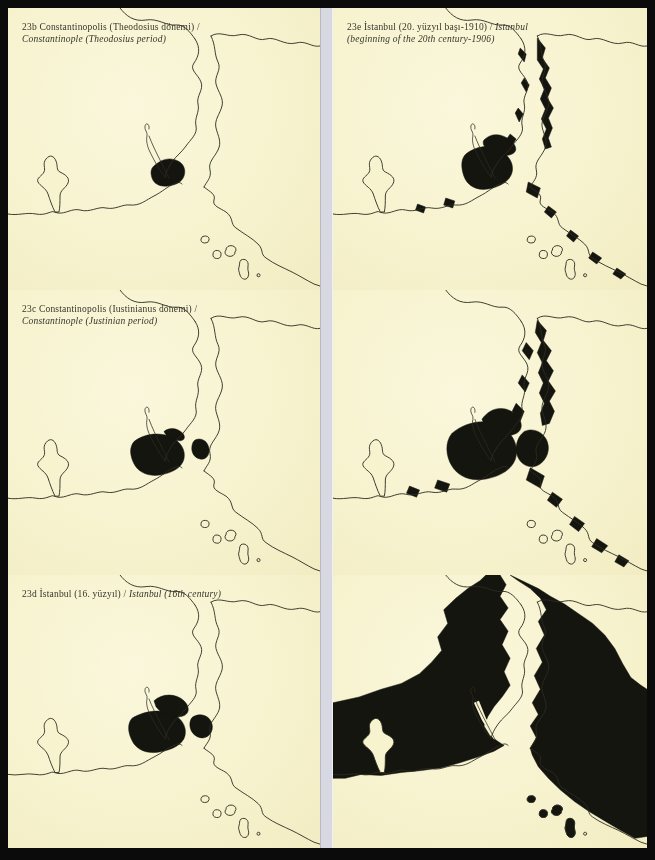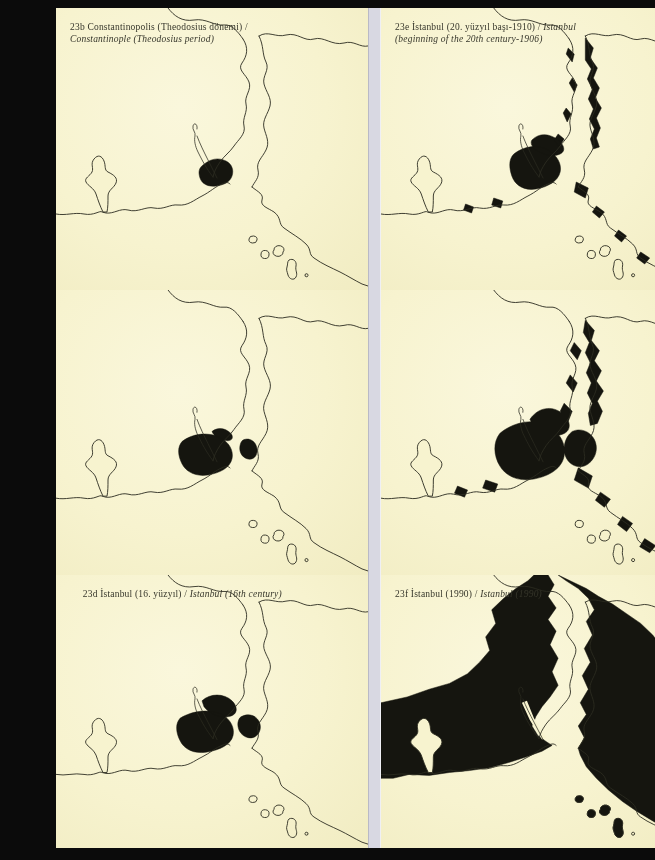--- a/index.html
+++ b/index.html
@@ -12,21 +12,20 @@
   }
   .page-frame{
     position:absolute;inset:0;
     background:#0b0b0b;
     display:grid;
     grid-template-columns:312px 13px 314px;
     grid-template-rows:282px 285px 273px;
     row-gap:0;
     padding:8px 8px 9px 8px;
     box-sizing:border-box;
-    margin-left:48px;
   }
   .divider{
     grid-column:2;
     grid-row:1 / span 3;
     background:#d8d8e2;
     border-left:1px solid #b9b9c6;
     border-right:1px solid #efeff4;
   }
   .panel{
     position:relative;
@@ -94,20 +93,24 @@
       <path class="coast" d="M203,28 C208,38 206,46 210,54 C214,62 206,68 208,76 C210,84 216,90 214,98 C212,106 206,112 208,120 C210,128 214,134 210,142 C206,150 200,154 202,162 C204,170 198,174 196,179"></path>
       <path class="coast" d="M196,179 C202,184 208,186 206,192 C204,198 212,200 218,204 C226,210 222,216 228,220 C236,226 244,230 250,236 C256,242 252,246 258,250 C266,256 276,260 284,264 C292,268 298,272 306,276 L312,278"></path>
       <path class="lake" d="M47,204 C44,198 42,192 40,186 C38,180 32,178 30,174 C28,170 34,168 36,164 C38,160 34,156 38,151 C42,146 46,148 48,153 C50,158 48,162 52,164 C58,167 62,170 60,175 C58,180 52,182 52,188 C52,194 52,199 51,204 Z"></path>
       <path class="islands" d="M193,231 a4,3.5 0 1 0 8,1 a4,3.5 0 1 0 -8,-1 Z M205,246 a4,4 0 1 0 8,1 a4,4 0 1 0 -8,-1 Z M218,242 a5,4 0 1 0 9,2 a5,4 0 1 0 -9,-2 Z M233,252 c4,-2 8,1 7,6 c-1,5 2,7 0,11 c-2,4 -7,2 -8,-2 c-1,-4 -2,-5 -1,-8 c1,-3 0,-5 2,-7 Z M249,267 a1.5,1.5 0 1 0 3,0.5 a1.5,1.5 0 1 0 -3,-0.5 Z"></path>
     </svg>
   </div>
 
   <div class="divider"></div>
 
   <div class="panel" style="grid-column:1;grid-row:2;">
+    <div class="map-label">
+      <span class="tr">23c Constantinopolis (Iustinianus dönemi) /</span>
+      <span class="en">Constantinople (Justinian period)</span>
+    </div>
     <svg viewBox="0 0 312 282" preserveAspectRatio="none">
       <path class="urban" d="M126,150 C136,142 152,140 164,146 C172,150 178,158 176,167 C174,176 164,181 152,183 C140,185 130,180 126,172 C122,164 121,156 126,150 Z M156,140 C162,135 170,137 175,142 C178,146 176,150 170,149 C164,148 158,145 156,140 Z M188,148 C194,146 200,150 201,157 C202,164 197,169 191,167 C185,165 183,159 184,154 C185,150 186,149 188,148 Z"></path>
       <path class="water" d=""></path>
       <path class="coast" d="M112,0 C118,8 126,14 138,12 C150,10 158,18 168,17 C176,16 182,24 187,31"></path>
       <path class="coast" d="M187,31 C193,40 191,48 186,55 C181,62 190,66 193,74 C196,82 188,88 190,96 C192,104 186,110 188,118 C190,126 182,132 178,138 C174,144 168,148 164,154 C160,160 158,164 157,169"></path>
       <path class="coast thin" d="M157,169 C150,160 146,152 142,144 C139,138 138,132 139,128 C140,124 136,122 137,118 C138,114 142,116 141,121 M141,128 C144,136 148,144 152,152 C155,158 158,164 161,170"></path>
       <path class="coast" d="M0,206 C10,208 18,204 28,206 C38,208 44,202 46,204 L50,205 C58,206 64,200 72,202 C82,205 90,198 98,200 C108,202 114,196 122,197 C132,198 138,192 146,188 C154,184 160,178 166,176 C170,174 172,174 174,176"></path>
       <path class="coast" d="M203,28 C212,22 220,30 230,27 C242,24 248,34 258,31 C268,28 276,38 288,35 C298,32 304,40 312,38"></path>
       <path class="coast" d="M203,28 C208,38 206,46 210,54 C214,62 206,68 208,76 C210,84 216,90 214,98 C212,106 206,112 208,120 C210,128 214,134 210,142 C206,150 200,154 202,162 C204,170 198,174 196,179"></path>
       <path class="coast" d="M196,179 C202,184 208,186 206,192 C204,198 212,200 218,204 C226,210 222,216 228,220 C236,226 244,230 250,236 C256,242 252,246 258,250 C266,256 276,260 284,264 C292,268 298,272 306,276 L312,278"></path>
@@ -125,45 +128,41 @@
       <path class="coast thin" d="M157,169 C150,160 146,152 142,144 C139,138 138,132 139,128 C140,124 136,122 137,118 C138,114 142,116 141,121 M141,128 C144,136 148,144 152,152 C155,158 158,164 161,170"></path>
       <path class="coast" d="M0,206 C10,208 18,204 28,206 C38,208 44,202 46,204 L50,205 C58,206 64,200 72,202 C82,205 90,198 98,200 C108,202 114,196 122,197 C132,198 138,192 146,188 C154,184 160,178 166,176 C170,174 172,174 174,176"></path>
       <path class="coast" d="M203,28 C212,22 220,30 230,27 C242,24 248,34 258,31 C268,28 276,38 288,35 C298,32 304,40 312,38"></path>
       <path class="coast" d="M203,28 C208,38 206,46 210,54 C214,62 206,68 208,76 C210,84 216,90 214,98 C212,106 206,112 208,120 C210,128 214,134 210,142 C206,150 200,154 202,162 C204,170 198,174 196,179"></path>
       <path class="coast" d="M196,179 C202,184 208,186 206,192 C204,198 212,200 218,204 C226,210 222,216 228,220 C236,226 244,230 250,236 C256,242 252,246 258,250 C266,256 276,260 284,264 C292,268 298,272 306,276 L312,278"></path>
       <path class="lake" d="M47,204 C44,198 42,192 40,186 C38,180 32,178 30,174 C28,170 34,168 36,164 C38,160 34,156 38,151 C42,146 46,148 48,153 C50,158 48,162 52,164 C58,167 62,170 60,175 C58,180 52,182 52,188 C52,194 52,199 51,204 Z"></path>
       <path class="islands" d="M193,231 a4,3.5 0 1 0 8,1 a4,3.5 0 1 0 -8,-1 Z M205,246 a4,4 0 1 0 8,1 a4,4 0 1 0 -8,-1 Z M218,242 a5,4 0 1 0 9,2 a5,4 0 1 0 -9,-2 Z M233,252 c4,-2 8,1 7,6 c-1,5 2,7 0,11 c-2,4 -7,2 -8,-2 c-1,-4 -2,-5 -1,-8 c1,-3 0,-5 2,-7 Z M249,267 a1.5,1.5 0 1 0 3,0.5 a1.5,1.5 0 1 0 -3,-0.5 Z"></path>
     </svg>
   </div>
 
-  <div class="panel" style="grid-column:1;grid-row:3;text-align:center;">
+  <div class="panel" style="grid-column:1;grid-row:3;">
     <div class="map-label">
       <span class="tr">23d İstanbul (16. yüzyıl) /</span>
       <span class="en">Istanbul (16th century)</span>
     </div>
     <svg viewBox="0 0 312 282" preserveAspectRatio="none">
       <path class="urban" d="M124,148 C136,140 154,138 166,144 C174,149 179,157 177,166 C175,175 164,181 150,183 C138,185 128,180 124,171 C120,163 119,154 124,148 Z M146,130 C154,122 168,122 176,130 C182,136 182,144 174,146 C164,149 152,142 148,136 Z M186,146 C194,142 202,146 204,154 C206,162 200,170 192,168 C184,166 181,158 182,152 C183,148 184,147 186,146 Z"></path>
       <path class="water" d=""></path>
       <path class="coast" d="M112,0 C118,8 126,14 138,12 C150,10 158,18 168,17 C176,16 182,24 187,31"></path>
       <path class="coast" d="M187,31 C193,40 191,48 186,55 C181,62 190,66 193,74 C196,82 188,88 190,96 C192,104 186,110 188,118 C190,126 182,132 178,138 C174,144 168,148 164,154 C160,160 158,164 157,169"></path>
       <path class="coast thin" d="M157,169 C150,160 146,152 142,144 C139,138 138,132 139,128 C140,124 136,122 137,118 C138,114 142,116 141,121 M141,128 C144,136 148,144 152,152 C155,158 158,164 161,170"></path>
       <path class="coast" d="M0,206 C10,208 18,204 28,206 C38,208 44,202 46,204 L50,205 C58,206 64,200 72,202 C82,205 90,198 98,200 C108,202 114,196 122,197 C132,198 138,192 146,188 C154,184 160,178 166,176 C170,174 172,174 174,176"></path>
       <path class="coast" d="M203,28 C212,22 220,30 230,27 C242,24 248,34 258,31 C268,28 276,38 288,35 C298,32 304,40 312,38"></path>
       <path class="coast" d="M203,28 C208,38 206,46 210,54 C214,62 206,68 208,76 C210,84 216,90 214,98 C212,106 206,112 208,120 C210,128 214,134 210,142 C206,150 200,154 202,162 C204,170 198,174 196,179"></path>
       <path class="coast" d="M196,179 C202,184 208,186 206,192 C204,198 212,200 218,204 C226,210 222,216 228,220 C236,226 244,230 250,236 C256,242 252,246 258,250 C266,256 276,260 284,264 C292,268 298,272 306,276 L312,278"></path>
       <path class="lake" d="M47,204 C44,198 42,192 40,186 C38,180 32,178 30,174 C28,170 34,168 36,164 C38,160 34,156 38,151 C42,146 46,148 48,153 C50,158 48,162 52,164 C58,167 62,170 60,175 C58,180 52,182 52,188 C52,194 52,199 51,204 Z"></path>
       <path class="islands" d="M193,231 a4,3.5 0 1 0 8,1 a4,3.5 0 1 0 -8,-1 Z M205,246 a4,4 0 1 0 8,1 a4,4 0 1 0 -8,-1 Z M218,242 a5,4 0 1 0 9,2 a5,4 0 1 0 -9,-2 Z M233,252 c4,-2 8,1 7,6 c-1,5 2,7 0,11 c-2,4 -7,2 -8,-2 c-1,-4 -2,-5 -1,-8 c1,-3 0,-5 2,-7 Z M249,267 a1.5,1.5 0 1 0 3,0.5 a1.5,1.5 0 1 0 -3,-0.5 Z"></path>
     </svg>
   </div>
 
   <div class="panel" style="grid-column:3;grid-row:3;">
-    <div class="map-label">
-      <span class="tr">23f İstanbul (1990) /</span>
-      <span class="en">Istanbul (1990)</span>
-    </div>
     <svg viewBox="0 0 312 282" preserveAspectRatio="none">
       <path class="urban" d="M0,132 L26,126 L48,118 L68,112 L86,102 L98,90 L108,78 L104,64 L114,50 L110,36 L122,24 L134,14 L146,6 L152,0 L166,0 L172,10 L166,22 L174,34 L166,46 L174,58 L168,72 L176,86 L170,100 L176,114 L168,126 L160,136 L154,146 L150,156 L156,166 L164,172 L170,176 L160,182 L144,188 L126,194 L108,199 L88,202 L68,204 L48,207 L28,206 L12,210 L0,210 Z M176,0 L192,8 L204,14 L216,22 L230,30 L244,40 L258,50 L270,62 L280,76 L288,92 L296,106 L306,114 L312,118 L312,270 L300,272 L286,264 L270,254 L254,244 L240,234 L226,222 L214,210 L204,198 L198,186 L196,179 L202,168 L196,156 L204,144 L198,132 L206,118 L200,104 L208,90 L202,76 L210,62 L204,48 L212,36 L206,24 L196,14 L184,6 Z M193,231 a4,3.5 0 1 0 8,1 a4,3.5 0 1 0 -8,-1 Z M205,246 a4,4 0 1 0 8,1 a4,4 0 1 0 -8,-1 Z M218,242 a5,4 0 1 0 9,2 a5,4 0 1 0 -9,-2 Z M233,252 c4,-2 8,1 7,6 c-1,5 2,7 0,11 c-2,4 -7,2 -8,-2 c-1,-4 -2,-5 -1,-8 c1,-3 0,-5 2,-7 Z"></path>
       <path class="water" d="M160,170 L148,150 L140,132 L145,130 L152,148 L164,168 Z"></path>
       <path class="coast" d="M112,0 C118,8 126,14 138,12 C150,10 158,18 168,17 C176,16 182,24 187,31"></path>
       <path class="coast" d="M187,31 C193,40 191,48 186,55 C181,62 190,66 193,74 C196,82 188,88 190,96 C192,104 186,110 188,118 C190,126 182,132 178,138 C174,144 168,148 164,154 C160,160 158,164 157,169"></path>
       <path class="coast thin" d="M157,169 C150,160 146,152 142,144 C139,138 138,132 139,128 C140,124 136,122 137,118 C138,114 142,116 141,121 M141,128 C144,136 148,144 152,152 C155,158 158,164 161,170"></path>
       <path class="coast" d="M0,206 C10,208 18,204 28,206 C38,208 44,202 46,204 L50,205 C58,206 64,200 72,202 C82,205 90,198 98,200 C108,202 114,196 122,197 C132,198 138,192 146,188 C154,184 160,178 166,176 C170,174 172,174 174,176"></path>
       <path class="coast" d="M203,28 C212,22 220,30 230,27 C242,24 248,34 258,31 C268,28 276,38 288,35 C298,32 304,40 312,38"></path>
       <path class="coast" d="M203,28 C208,38 206,46 210,54 C214,62 206,68 208,76 C210,84 216,90 214,98 C212,106 206,112 208,120 C210,128 214,134 210,142 C206,150 200,154 202,162 C204,170 198,174 196,179"></path>
       <path class="coast" d="M196,179 C202,184 208,186 206,192 C204,198 212,200 218,204 C226,210 222,216 228,220 C236,226 244,230 250,236 C256,242 252,246 258,250 C266,256 276,260 284,264 C292,268 298,272 306,276 L312,278"></path>

